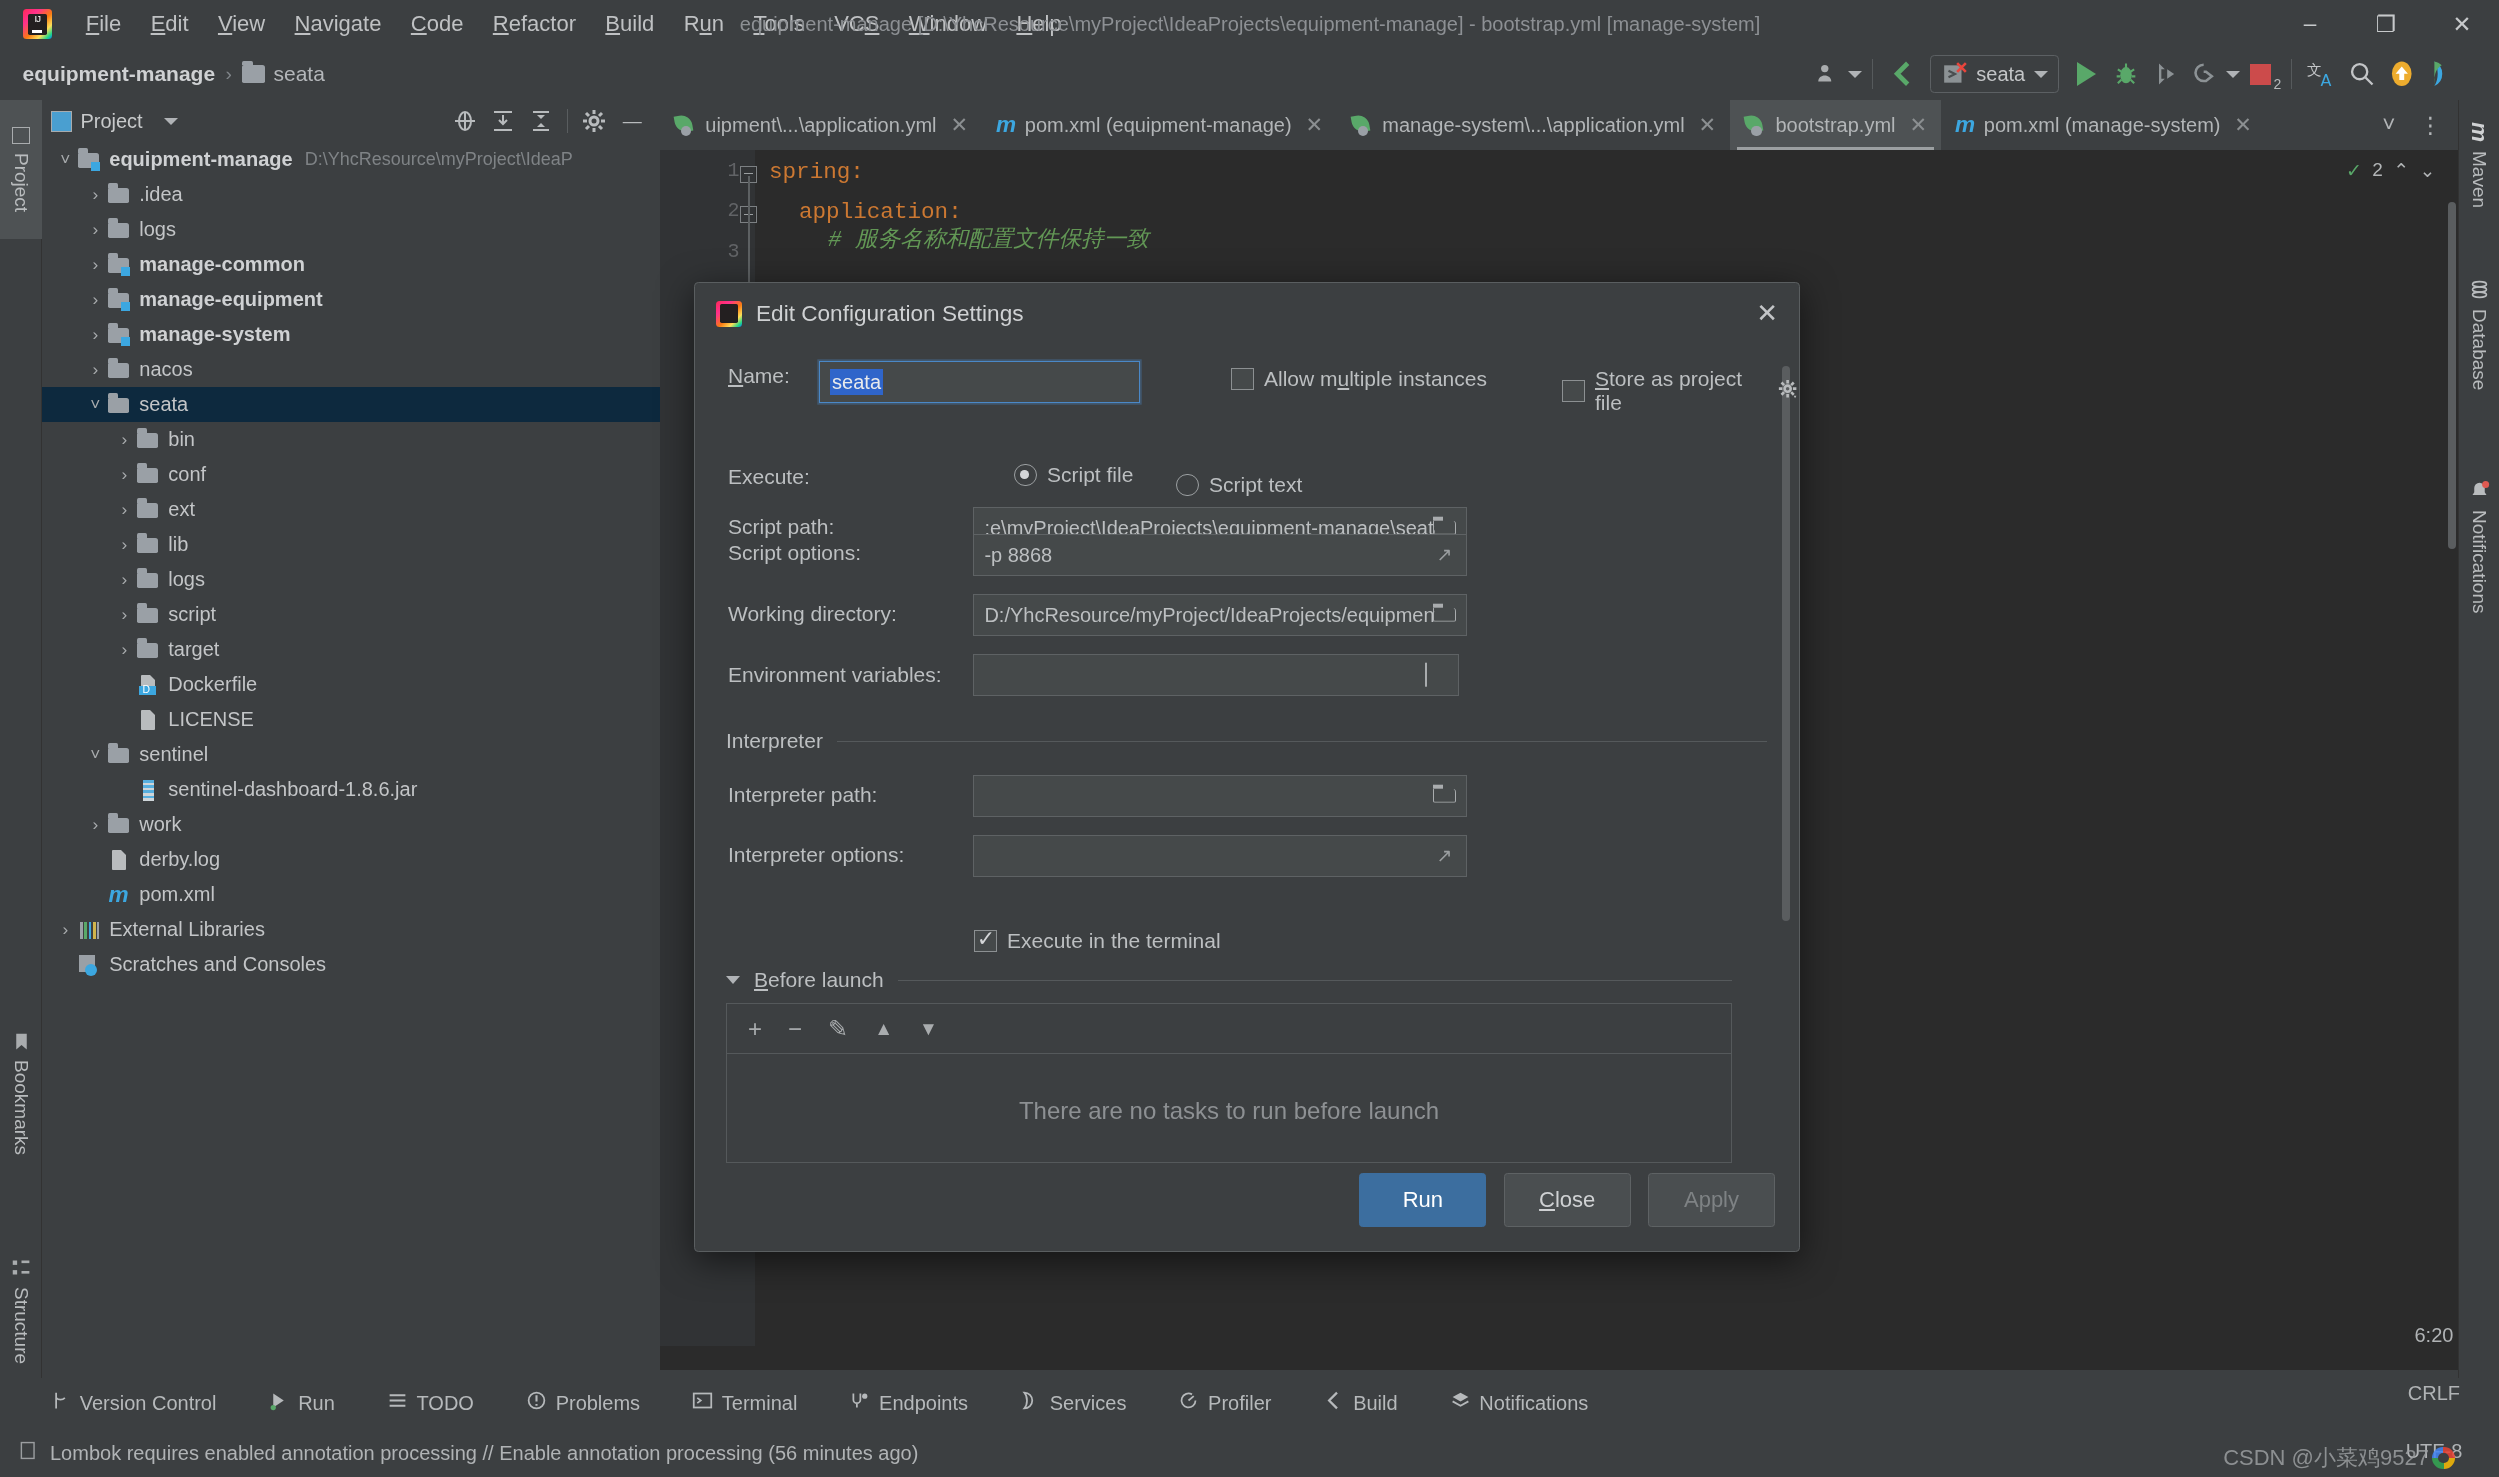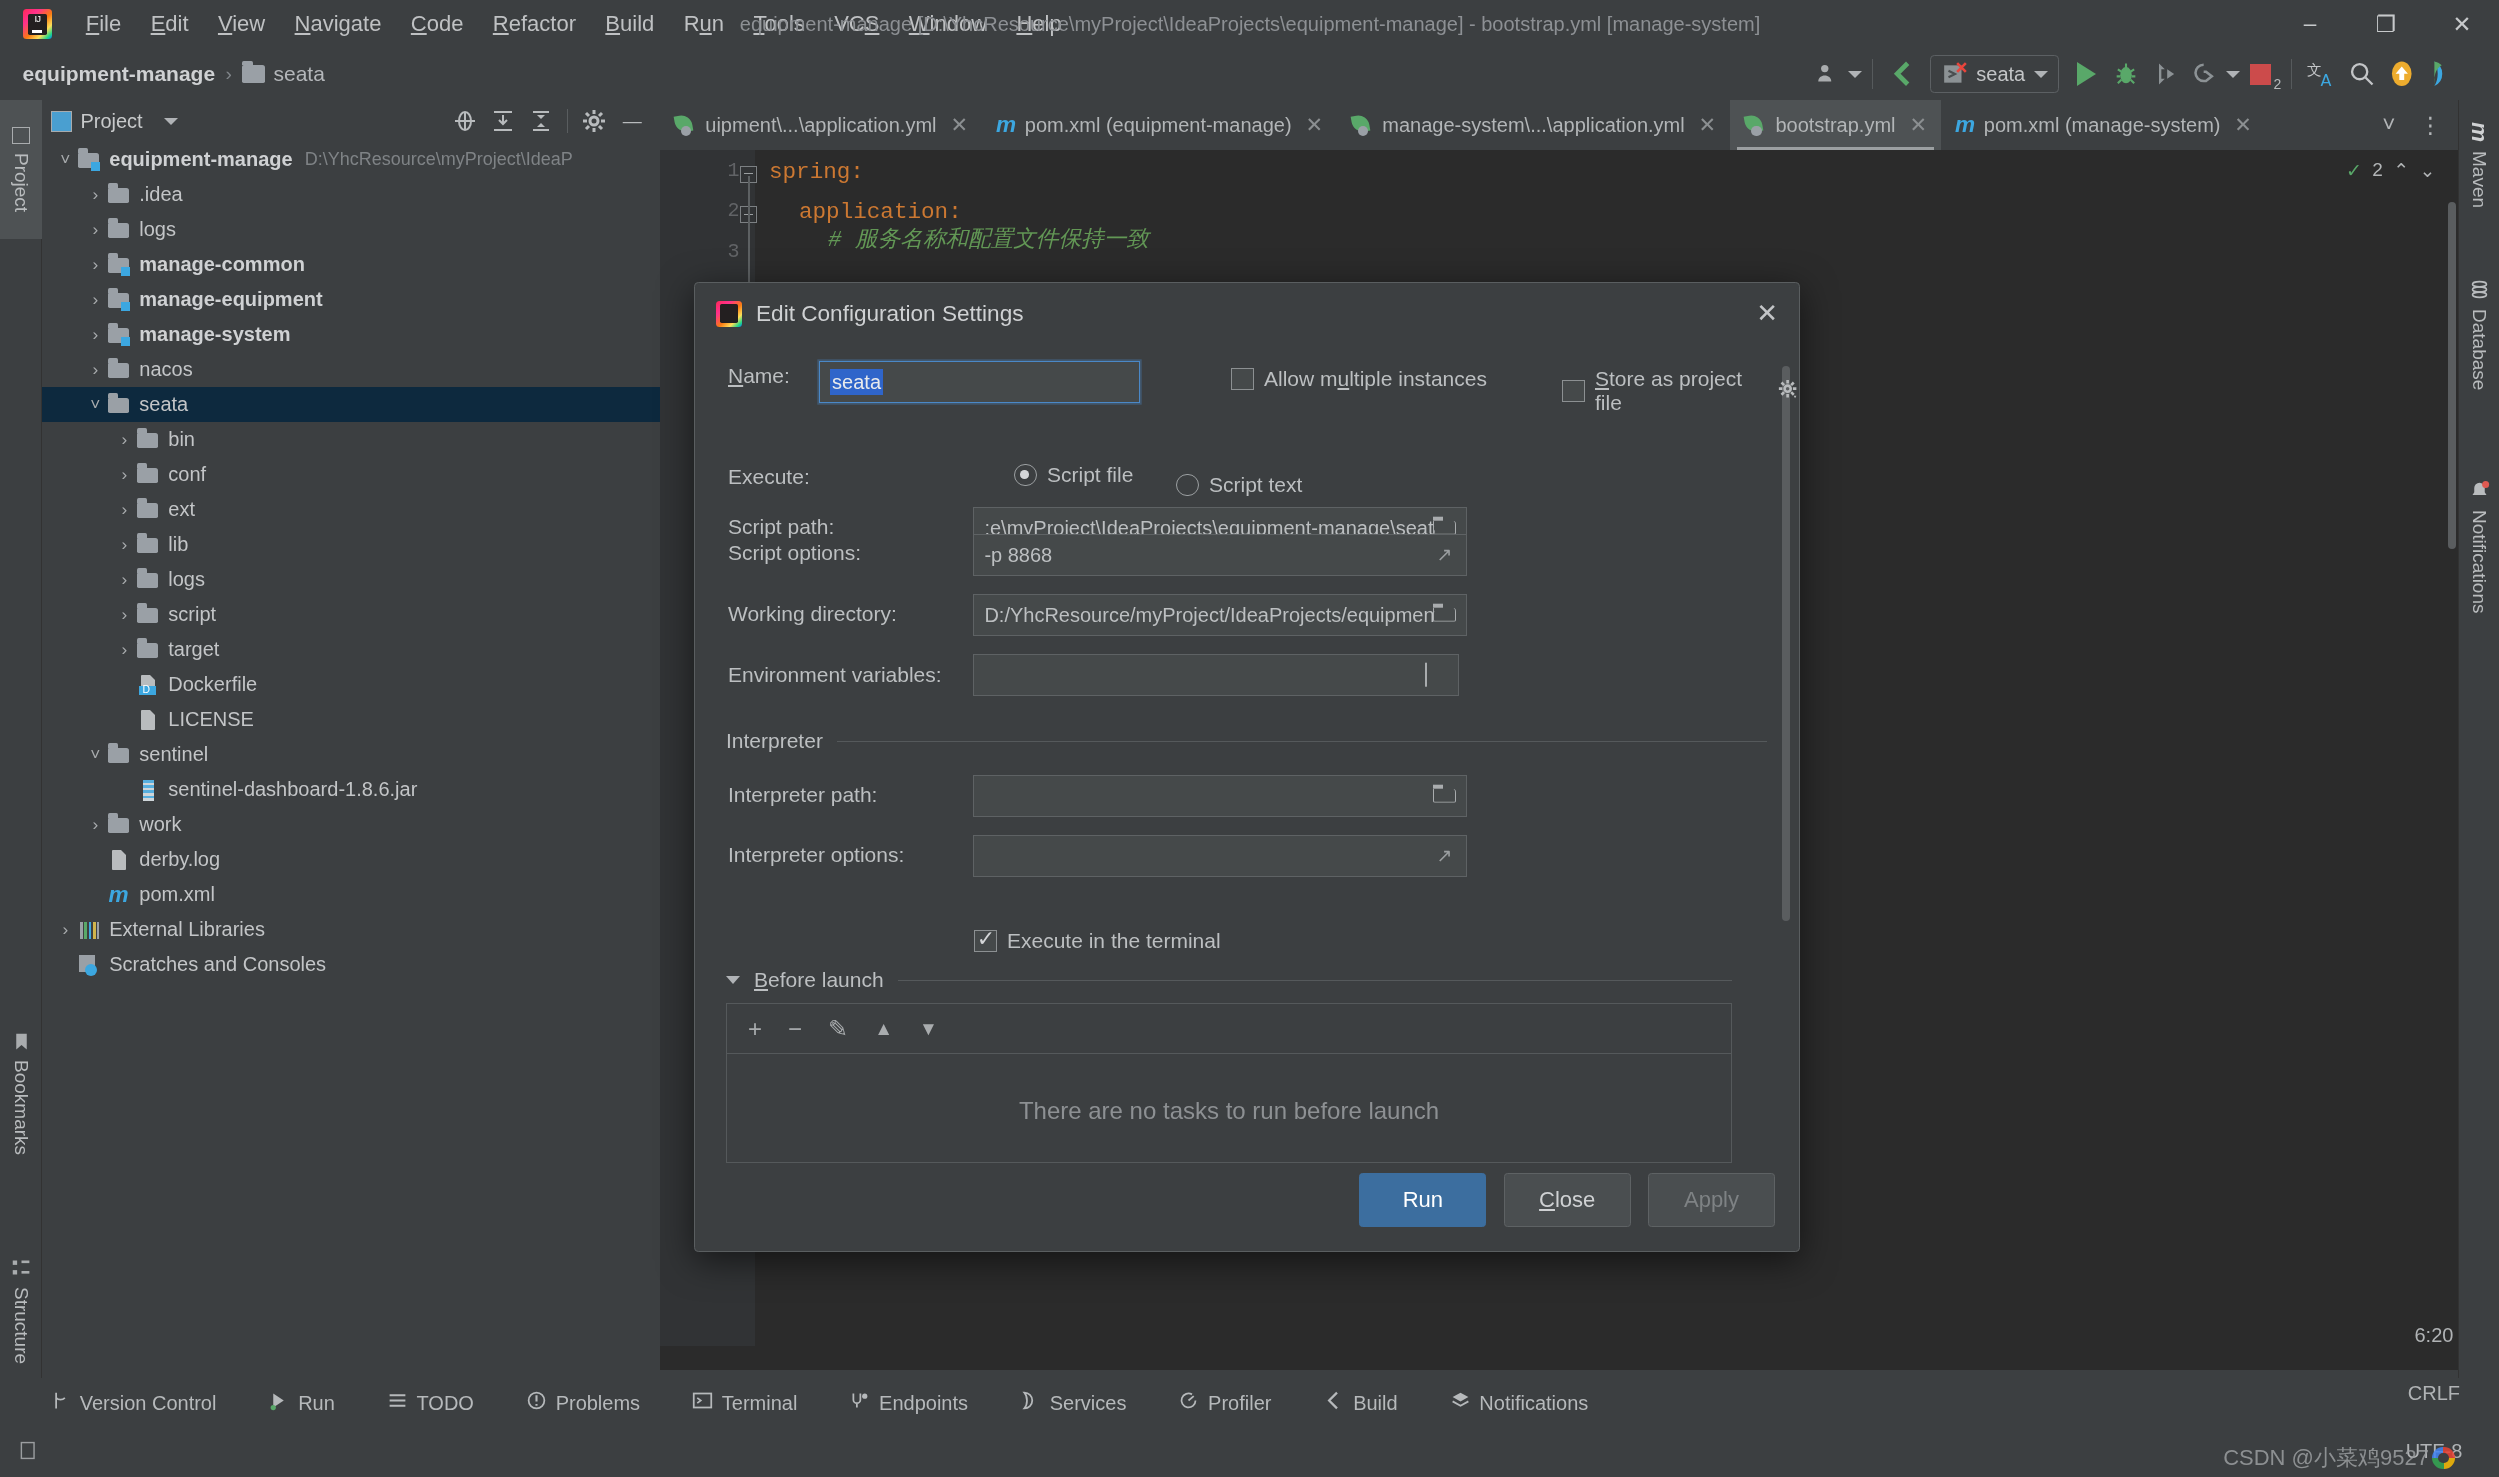--- a/index.html
+++ b/index.html
@@ -936,20 +936,21 @@
         <span>Notifications</span>
       </div>
     </div>
 
   <div class="statusbar">
     <span style="margin-right:12px;">
       <svg width="19" height="21" viewBox="0 0 24 24">
           <rect x="3" y="2" width="16" height="20" fill="none" stroke="#9b9ea0" stroke-width="1.8"></rect>
         </svg>
     </span>
+    <span>Lombok requires enabled annotation processing // Enable annotation processing (56 minutes ago)</span>
     <span class="sb-right">
       <span>6:20</span>
       <span>CRLF</span>
       <span>UTF-8</span>
       <span>2 spaces</span>
       <span>
         <svg width="19" height="21" viewBox="0 0 24 24">
             <rect x="4" y="10" width="16" height="12" fill="#9b9ea0"></rect>
             <path d="M8 10 V7 a4 4 0 0 1 8 0 v3" fill="none" stroke="#9b9ea0" stroke-width="2"></path>
           </svg>

